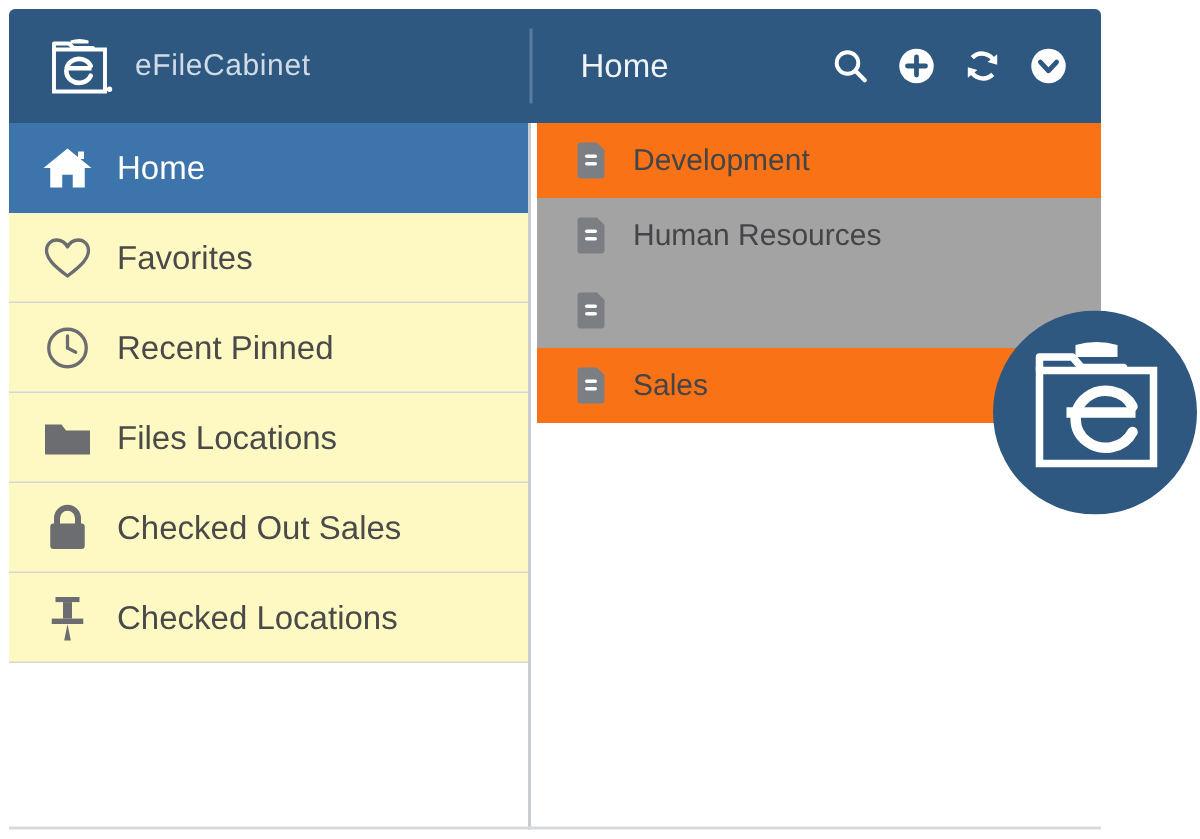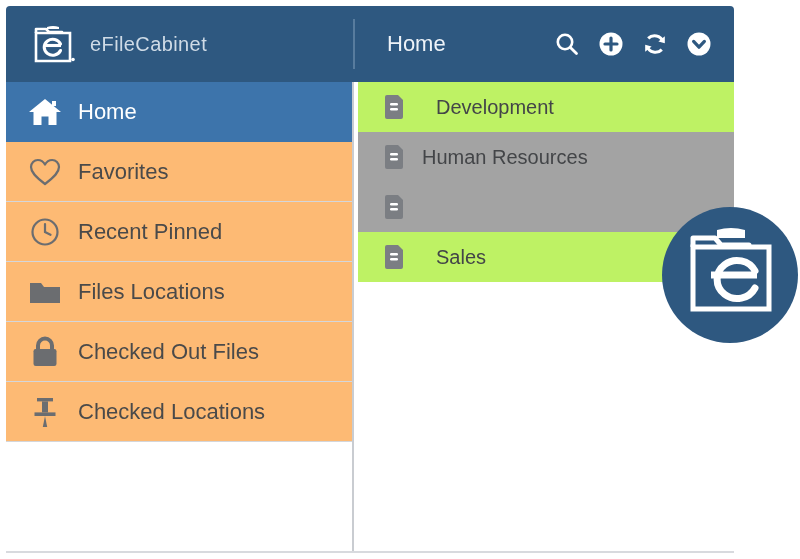--- a/index.html
+++ b/index.html
@@ -92,21 +92,21 @@
     box-sizing: border-box;
   }
   .nav-item {
     position: relative;
     height: 60px;
     display: flex;
     align-items: center;
     border-bottom: 1px solid #d4d6da;
     box-sizing: border-box;
     cursor: pointer;
-    background: #fdba74;
+    background: #fef9c3;
   }
   .nav-item.active {
     background: #3d74ab;
     border-bottom-color: #3d74ab;
   }
   .nav-icon {
     width: 34px;
     margin-left: 22px;
     margin-right: 16px;
     display: flex;
@@ -139,21 +139,21 @@
     overflow: hidden;
   }
   .list-row {
     position: relative;
     height: 50px;
     display: flex;
     align-items: center;
     cursor: pointer;
     background: #a3a3a3;
   }
-  .list-row.alt { background: #bef264; gap: 14px; }
+  .list-row.alt { background: #f97316; }
   .row-icon {
     margin-left: 26px;
     margin-right: 18px;
     width: 20px;
     display: flex;
     align-items: center;
     justify-content: center;
     flex: 0 0 20px;
   }
   .row-icon svg { display:block; }
@@ -284,21 +284,21 @@
       <span class="nav-label">Files Locations</span>
     </div>
 
     <div class="nav-item">
       <span class="nav-icon">
         <svg width="28" height="32" viewBox="0 0 28 32" xmlns="http://www.w3.org/2000/svg">
           <path d="M7 14 L7 9.5 A7 7 0 0 1 21 9.5 L21 14" fill="none" stroke="#6b6d70" stroke-width="4"></path>
           <rect x="2.5" y="13" width="23" height="17" rx="2.2" fill="#6b6d70"></rect>
         </svg>
       </span>
-      <span class="nav-label">Checked Out Files</span>
+      <span class="nav-label">Checked Out Sales</span>
     </div>
 
     <div class="nav-item">
       <span class="nav-icon">
         <svg width="26" height="32" viewBox="0 0 26 32" xmlns="http://www.w3.org/2000/svg">
           <rect x="5" y="2" width="16" height="3.4" fill="#6b6d70"></rect>
           <rect x="10" y="5.4" width="6" height="11" fill="#6b6d70"></rect>
           <rect x="2.5" y="16.4" width="21" height="3.6" fill="#6b6d70"></rect>
           <path d="M13 20 L15.2 31 L10.8 31 Z" fill="#6b6d70"></path>
         </svg>

